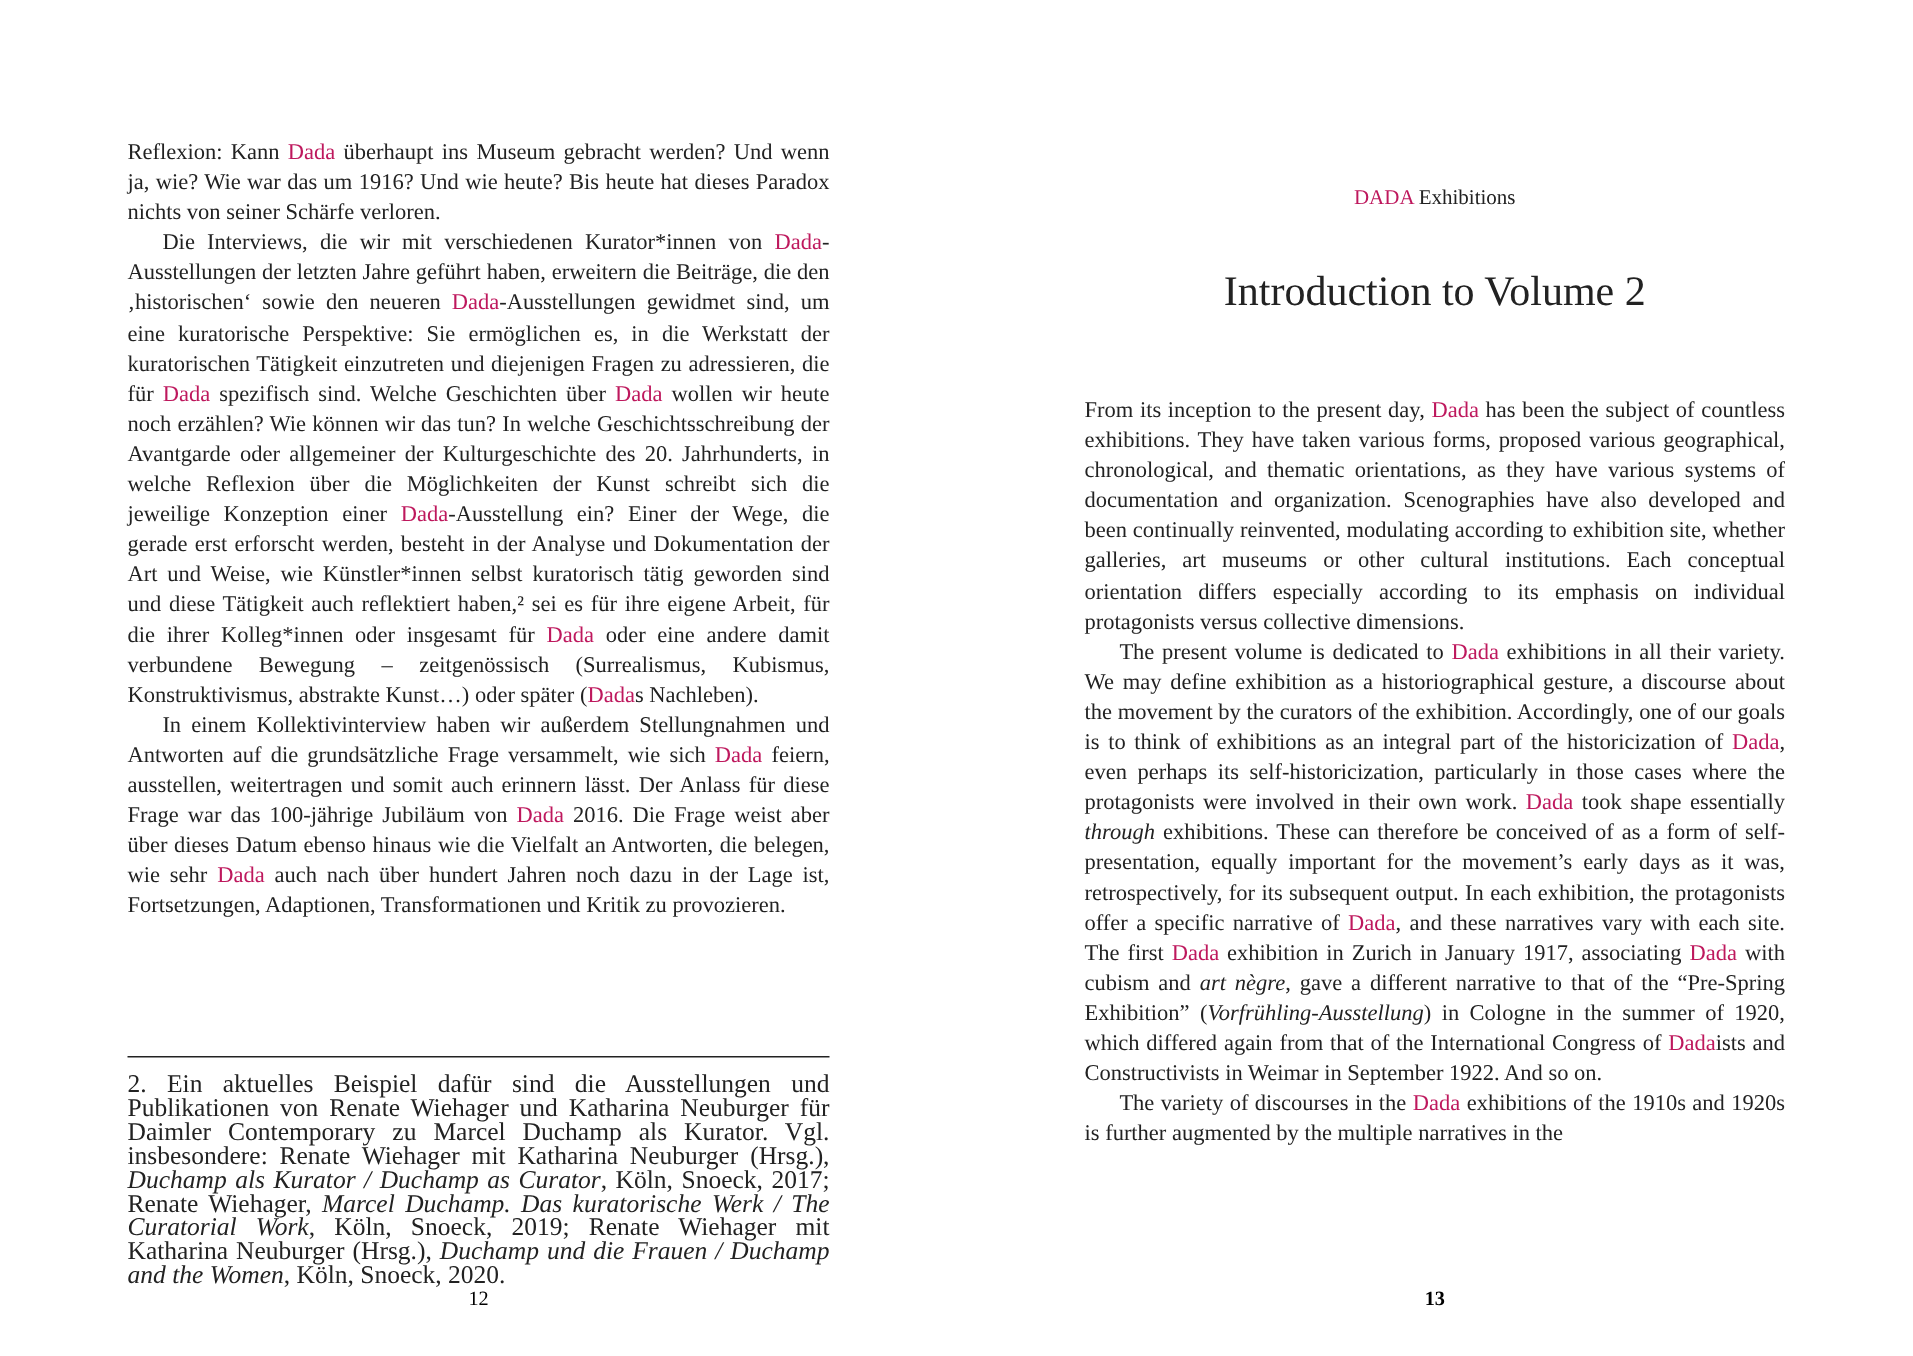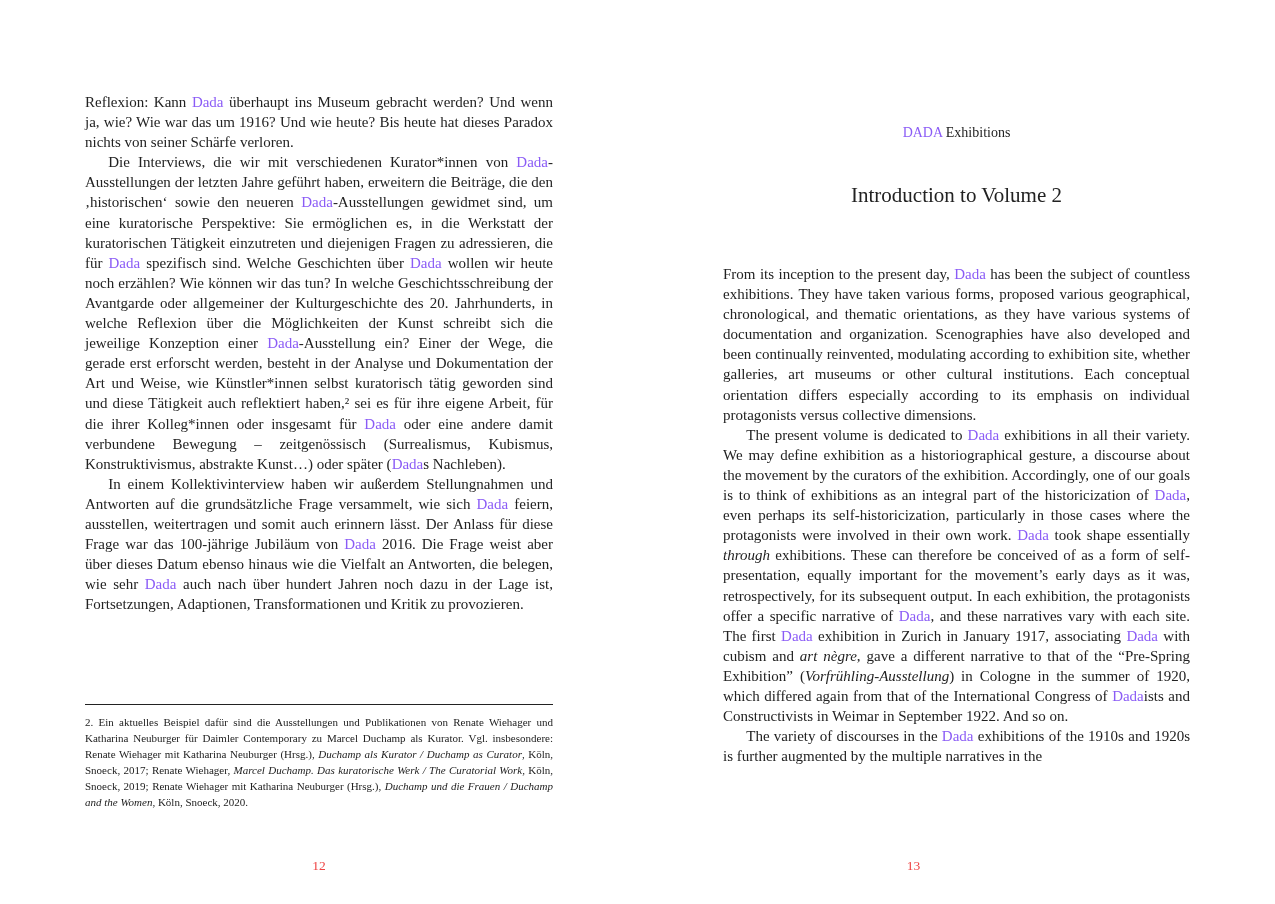--- a/index.html
+++ b/index.html
@@ -6,21 +6,21 @@
   html, body { margin: 0; padding: 0; }
   body {
     width: 1275px;
     height: 904px;
     background: #ffffff;
     color: #222222;
     font-family: "Liberation Serif", "DejaVu Serif", serif;
     position: relative;
     overflow: hidden;
   }
-  .accent { color: #8b5cf6; }
+  .accent { color: #be185d; }
   em { }
 
   .page { position: absolute; }
   .page-left  { left: 85px;  top: 92px; width: 468px; height: 760px; }
   .page-right { left: 723px; top: 84px; width: 467px; }
 
   .body-text {
     font-size: 15px;
     line-height: 20.1px;
     text-align: justify;
@@ -29,57 +29,57 @@
   .para.first { text-indent: 0; }
 
   .footnote-block { position: absolute; left: 0; top: 612px; width: 100%; }
   .footnote-rule {
     border: none;
     border-top: 1.4px solid #222;
     margin: 0 0 10px 0;
     width: 100%;
   }
   .footnote-text {
-    font-size: 11px;
+    font-size: 17px;
     line-height: 15.9px;
     text-align: justify;
     margin: 0;
   }
 
   .authors {
     font-size: 19.5px;
     text-align: center;
     margin: 0;
     font-weight: normal;
   }
   .chapter-title {
     font-size: 14px;
     text-align: center;
     margin: 36px 0 0 0;
     font-weight: normal;
     line-height: 26px;
   }
   .chapter-subtitle {
-    font-size: 21px;
+    font-size: 28px;
     text-align: center;
     margin: 36px 0 0 0;
     font-weight: normal;
     line-height: 26px;
   }
   .right-body { margin-top: 56px; }
 
   .page-number {
     position: absolute;
     top: 858px;
     font-size: 13.5px;
     text-align: center;
-    color: #ef4444;
+    color: #000000;
   }
   .page-number.left  { left: 85px;  width: 468px; }
-  .page-number.right { left: 680px; width: 467px; }
+  .page-number.right { left: 723px; width: 467px; font-weight: bold; }
 </style>
 </head>
 <body>
 
 <div>
 
   <div class="page page-left">
     <div class="body-text">
         <p class="para first">Reflexion: Kann <span class="accent">Dada</span> überhaupt ins Museum gebracht werden? Und wenn ja, wie? Wie war das um 1916? Und wie heute? Bis heute hat dieses Paradox nichts von seiner Schärfe verloren.</p>
         <p class="para">Die Interviews, die wir mit verschiedenen Kurator*innen von <span class="accent">Dada</span>-Ausstellungen der letzten Jahre geführt haben, erweitern die Beiträge, die den ‚historischen‘ sowie den neueren <span class="accent">Dada</span>-Ausstellungen gewidmet sind, um eine kuratorische Perspektive: Sie ermöglichen es, in die Werkstatt der kuratorischen Tätigkeit einzutreten und diejenigen Fragen zu adressieren, die für <span class="accent">Dada</span> spezifisch sind. Welche Geschichten über <span class="accent">Dada</span> wollen wir heute noch erzählen? Wie können wir das tun? In welche Geschichtsschreibung der Avantgarde oder allgemeiner der Kulturgeschichte des 20. Jahrhunderts, in welche Reflexion über die Möglichkeiten der Kunst schreibt sich die jeweilige Konzeption einer <span class="accent">Dada</span>-Ausstellung ein? Einer der Wege, die gerade erst erforscht werden, besteht in der Analyse und Dokumentation der Art und Weise, wie Künstler*innen selbst kuratorisch tätig geworden sind und diese Tätigkeit auch reflektiert haben,² sei es für ihre eigene Arbeit, für die ihrer Kolleg*innen oder insgesamt für <span class="accent">Dada</span> oder eine andere damit verbundene Bewegung – zeitgenössisch (Surrealismus, Kubismus, Konstruktivismus, abstrakte Kunst…) oder später (<span class="accent">Dada</span>s Nachleben).</p>

